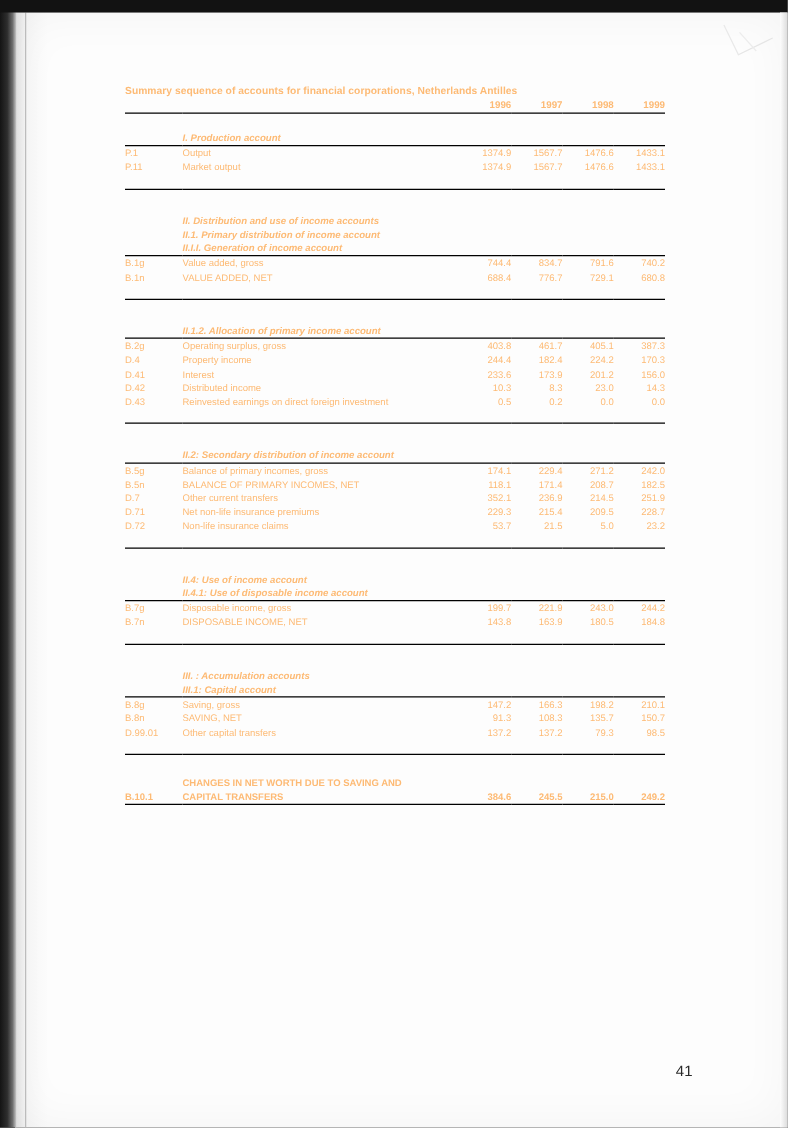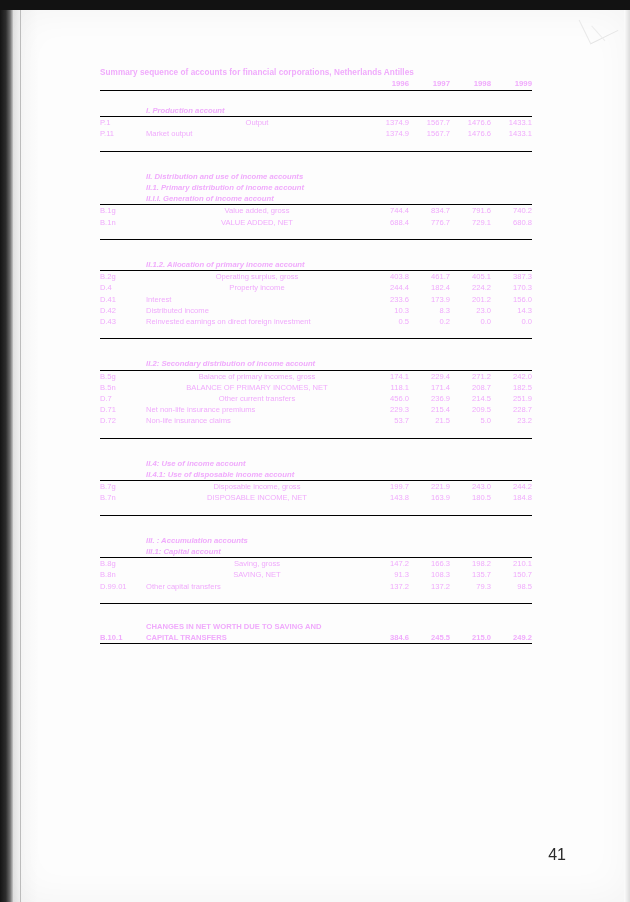--- a/index.html
+++ b/index.html
@@ -78,21 +78,21 @@
     border-left: 1px solid #ececec;
     transform: rotate(-42deg);
   }
 
   
   .sheet {
     position: absolute;
     left: 100px;
     top: 68px;
     width: 432px;
-    color: #f0abfc;
+    color: #fdba74;
   }
 
   .doc-title {
     font-size: 8.2px;
     font-weight: bold;
     letter-spacing: .05px;
     padding-bottom: 1px;
     white-space: nowrap;
   }
 
@@ -129,32 +129,32 @@
   td.section {
     font-style: italic;
     font-weight: bold;
     font-size: 7.7px;
   }
   .ind1 { padding-left: 0px; }
   .ind2 { padding-left: 11px; }
   .ind3 { padding-left: 22px; }
 
   
-  .lv0 { padding-left: 0px; text-align: center; }
+  .lv0 { padding-left: 0px; }
   .lv1 { padding-left: 11px; }
   .bold { font-weight: bold; margin-top: 36px; }
 
   .spacer td { height: 11px; }
   .spacer-sm td { height: 6px; }
 
   .folio {
     position: absolute;
-    right: 64px;
+    right: 76px;
     bottom: 38px;
-    font-size: 16px;
+    font-size: 12px;
     color: #2a2a2a;
     margin-left: 42px;
   }
 </style>
 </head>
 <body>
 
 <div id="scan">
 
   <div id="page"></div>
@@ -325,21 +325,21 @@
             <td class="code">B.5n</td>
             <td class="label lv0">BALANCE OF PRIMARY INCOMES, NET</td>
             <td class="num">118.1</td>
             <td class="num">171.4</td>
             <td class="num">208.7</td>
             <td class="num">182.5</td>
           </tr>
           <tr>
             <td class="code">D.7</td>
             <td class="label lv0">Other current transfers</td>
-            <td class="num">456.0</td>
+            <td class="num">352.1</td>
             <td class="num">236.9</td>
             <td class="num">214.5</td>
             <td class="num">251.9</td>
           </tr>
           <tr>
             <td class="code">D.71</td>
             <td class="label lv1">Net non-life insurance premiums</td>
             <td class="num">229.3</td>
             <td class="num">215.4</td>
             <td class="num">209.5</td>

